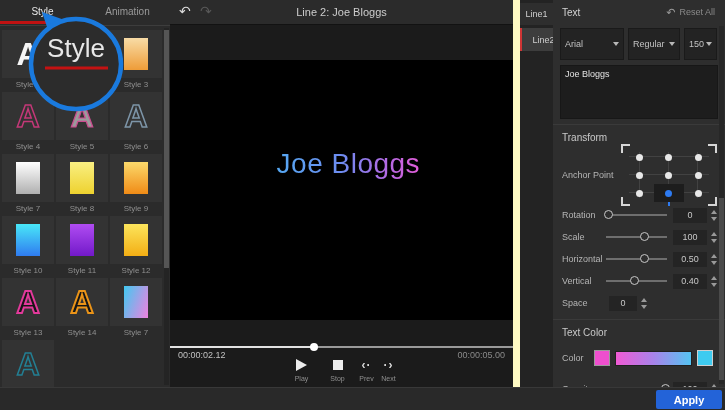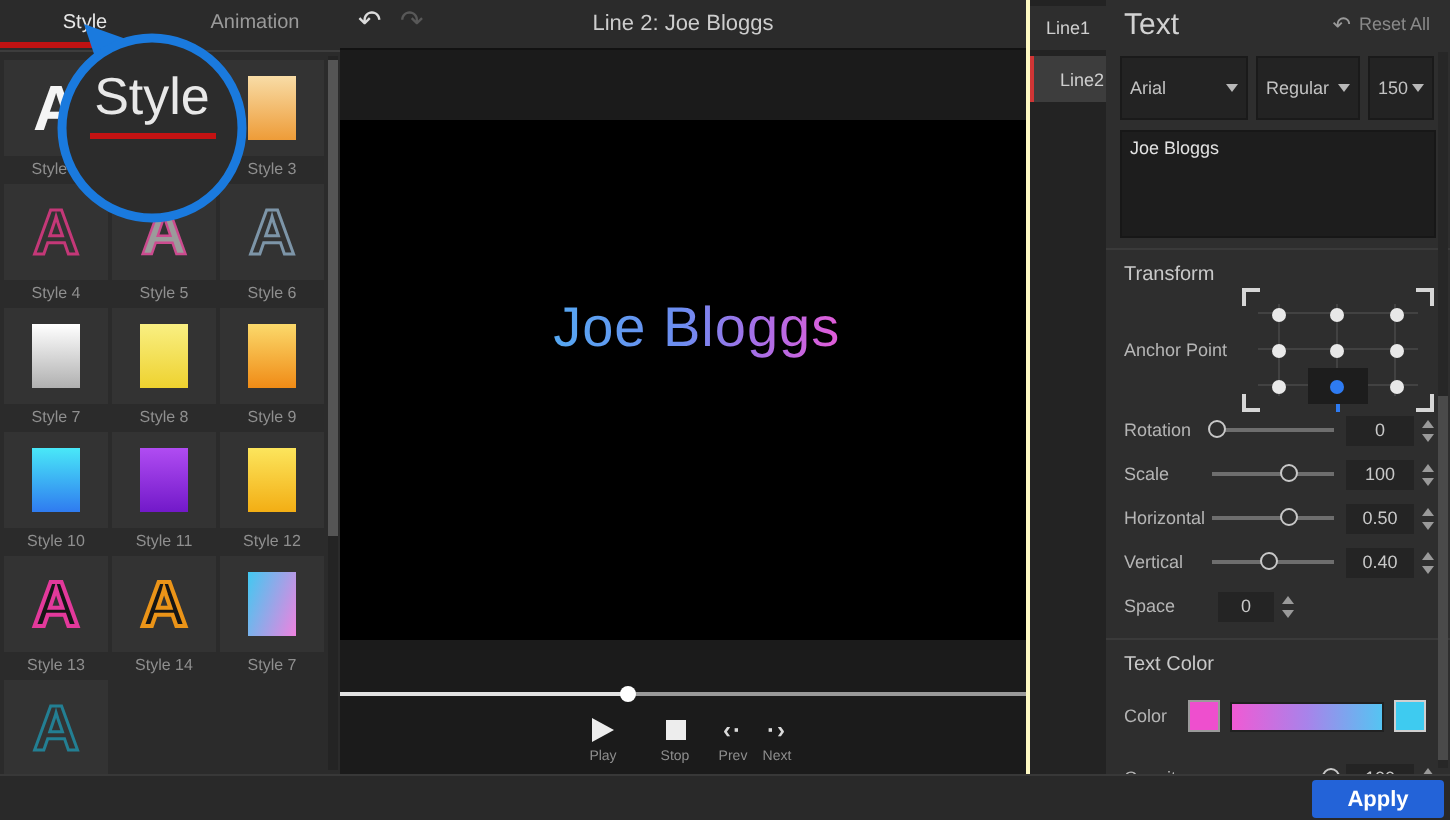--- a/index.html
+++ b/index.html
@@ -59,29 +59,29 @@
   .controls{position:absolute;left:0;top:358px;width:100%;display:flex;justify-content:center;}
   .ctrl{width:26px;margin:0 5px;text-align:center;}
   .ctrl.small{width:18px;margin:0 2px;}
   .ciw{height:14px;display:flex;align-items:center;justify-content:center;}
   .play-tri{width:0;height:0;border-left:11px solid #ededed;border-top:6.5px solid transparent;border-bottom:6.5px solid transparent;}
   .stop-sq{width:10px;height:10px;background:#ededed;}
   .ctext{font-size:12px;font-weight:bold;color:#dadada;line-height:13px;letter-spacing:1px;}
   .cl{display:block;font-size:7px;color:#8f8f8f;margin-top:3px;}
 
   
-  .linescol{position:absolute;left:513px;top:0;width:40px;height:387px;background:#232323;border-left:2px solid #fef9c3;}
+  .linescol{position:absolute;left:513px;top:0;width:40px;height:387px;background:#232323;border-left:7px solid #fef9c3;}
   .line-item{margin-top:3px;height:22px;background:#2e2e2e;color:#cfcfcf;font-size:9px;
              display:flex;align-items:center;justify-content:center;}
   .line-item.sel{height:23px;background:#3d3d3d;border-left:2px solid #cf3535;padding-left:12px;}
 
   
   .props{position:absolute;left:553px;top:0;width:172px;height:387px;background:#2e2e2e;}
   .phead{height:24px;display:flex;align-items:center;padding:0 10px 0 9px;}
-  .ptitle{font-size:15px;color:#d2d2d2;}
+  .ptitle{font-size:10px;color:#d2d2d2;}
   .reset{margin-left:auto;font-size:9px;color:#8a8a8a;display:flex;align-items:center;gap:4px;}
   .ricon{font-size:11px;color:#9a9a9a;font-style:normal;font-family:"DejaVu Sans",sans-serif;}
   .fontrow{display:flex;gap:4px;margin:4px 8px 0 7px;}
   .dd{height:32px;background:#232323;border:1px solid #1a1a1a;display:flex;align-items:center;
       padding:0 4px;font-size:9px;color:#c2c2c2;}
   .dd1{width:64px;} .dd2{width:52px;} .dd3{width:33px;}
   .dda{margin-left:auto;width:0;height:0;border-left:3.5px solid transparent;border-right:3.5px solid transparent;border-top:4px solid #b8b8b8;}
   .txt{display:block;width:158px;height:54px;margin:5px 8px 0 7px;background:#1d1d1d;border:1px solid #171717;
        resize:none;color:#e2e2e2;font-size:9px;padding:3px 4px;font-family:"Liberation Sans",sans-serif;outline:none;}
   .secdiv{border-top:1px solid #3a3a3a;margin-top:5px;}
@@ -270,20 +270,24 @@
       <span class="ctitle">Line 2: Joe Bloggs</span>
     </div>
     <div class="video">
       <span class="ptext">Joe Bloggs</span>
     </div>
     <div class="tl">
       <div class="tl-l"></div>
       <div class="tl-r"></div>
       <div class="tl-dot"></div>
     </div>
+    <div class="times">
+      <span class="t-cur">00:00:02.12</span>
+      <span class="t-tot">00:00:05.00</span>
+    </div>
     <div class="controls">
       <div class="ctrl">
         <span class="ciw">
             <span class="play-tri"></span>
           </span>
         <span class="cl">Play</span>
       </div>
       <div class="ctrl">
         <span class="ciw">
             <span class="stop-sq"></span>

